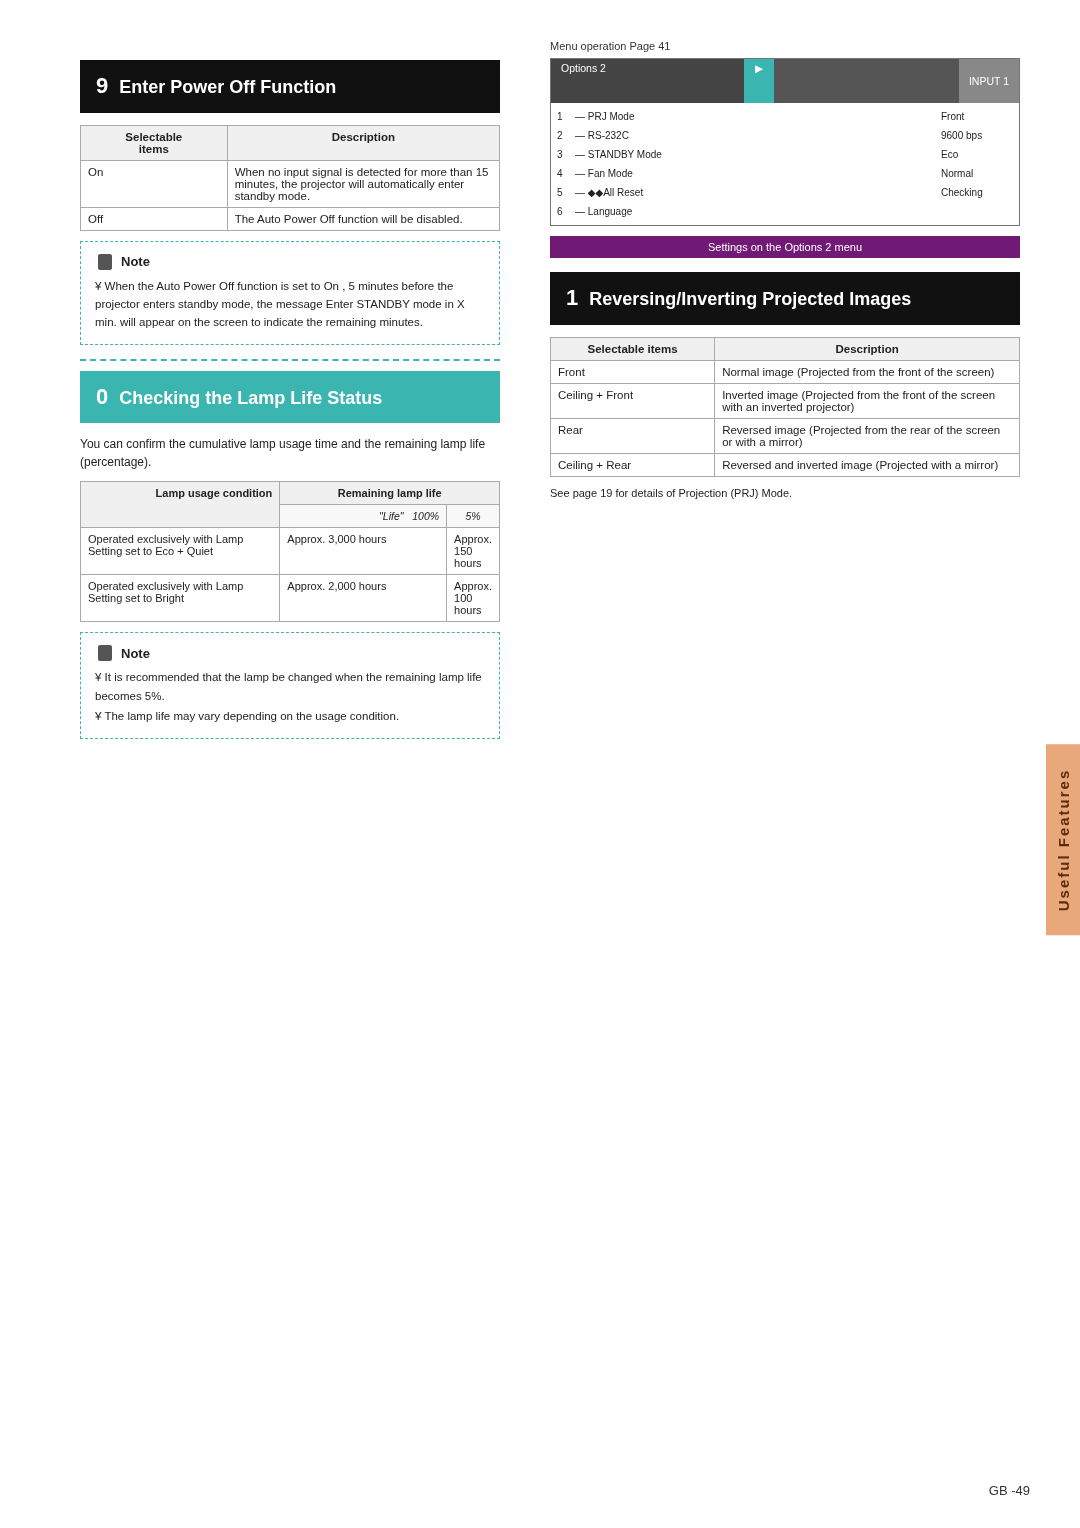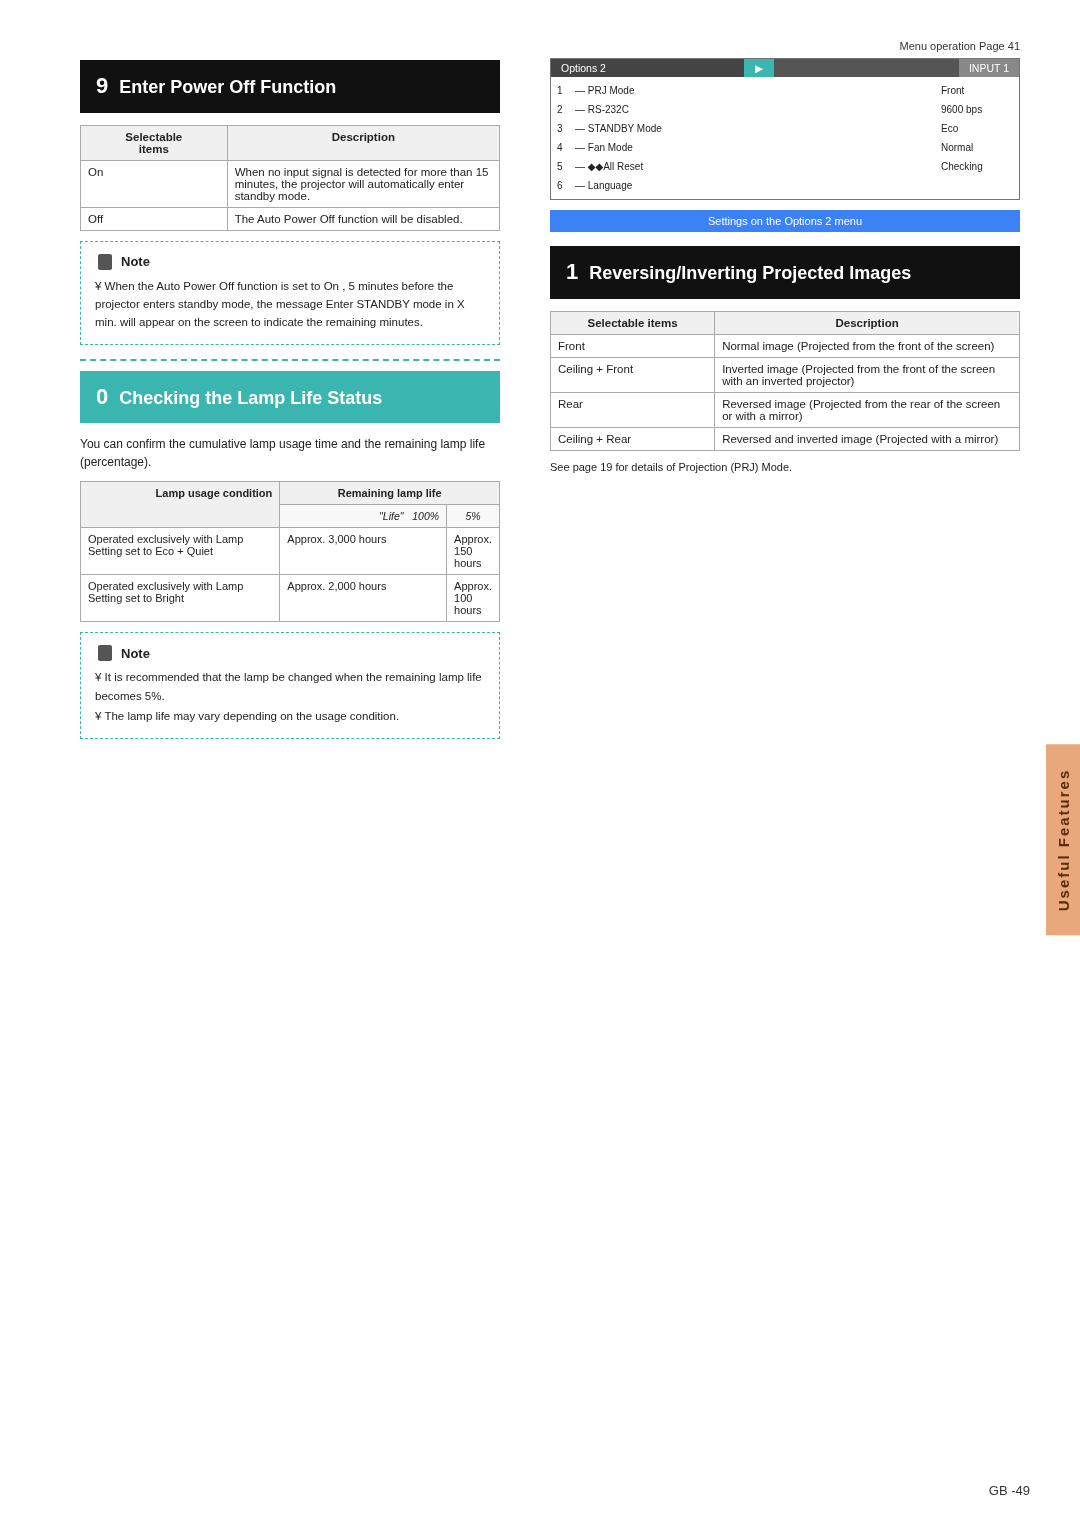--- a/index.html
+++ b/index.html
@@ -121,21 +121,21 @@
       line-height: 1.6;
     }
 
     .note-text p {
       margin-bottom: 2px;
     }
 
     
     .menu-op-ref {
       font-size: 11px;
-      text-align: right;
+      text-align: left;
       color: #333;
       margin-bottom: 6px;
     }
 
     
     .options-menu {
       border: 1px solid #737373;
       margin-bottom: 10px;
       font-size: 10.5px;
     }
@@ -161,28 +161,28 @@
     }
 
     .options-menu-header .col-blank {
       background: #555;
       flex: 1;
       padding: 3px 6px;
     }
 
     .options-menu-header .col-input {
       background: #888;
-      padding: 3px 10px;
+      padding: 16px 10px;
       min-width: 60px;
       text-align: right;
     }
 
     
     .caption-box {
-      background: #3b82f6;
+      background: #701a75;
       color: #fff;
       font-size: 11px;
       padding: 5px 10px;
       margin-bottom: 14px;
       text-align: center;
     }
 
     
     .description-text {
       font-size: 12px;

